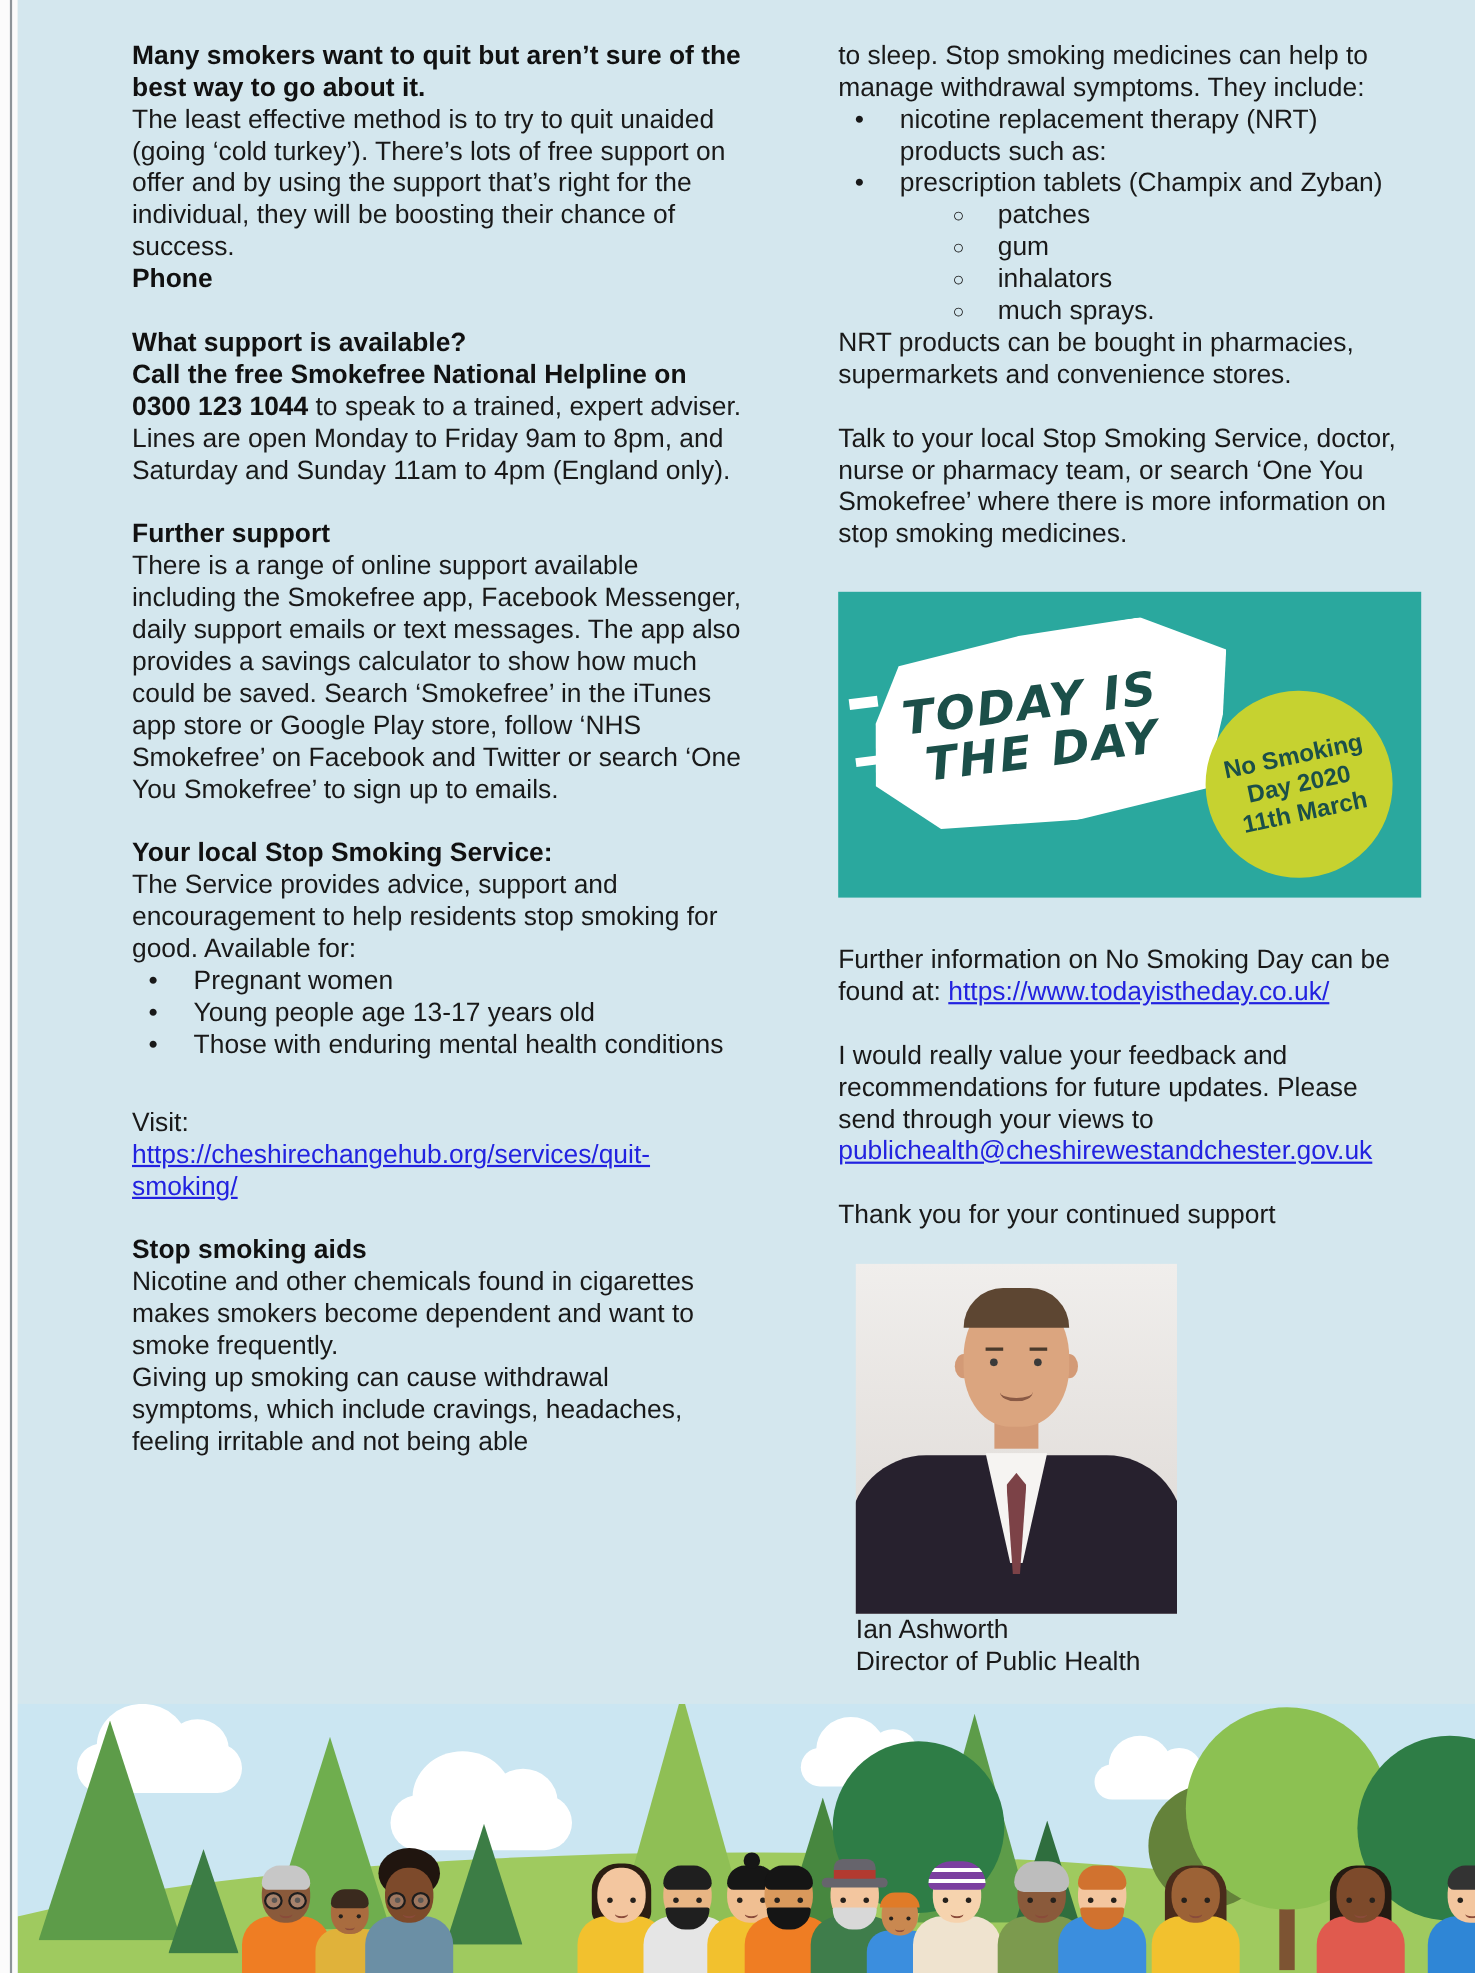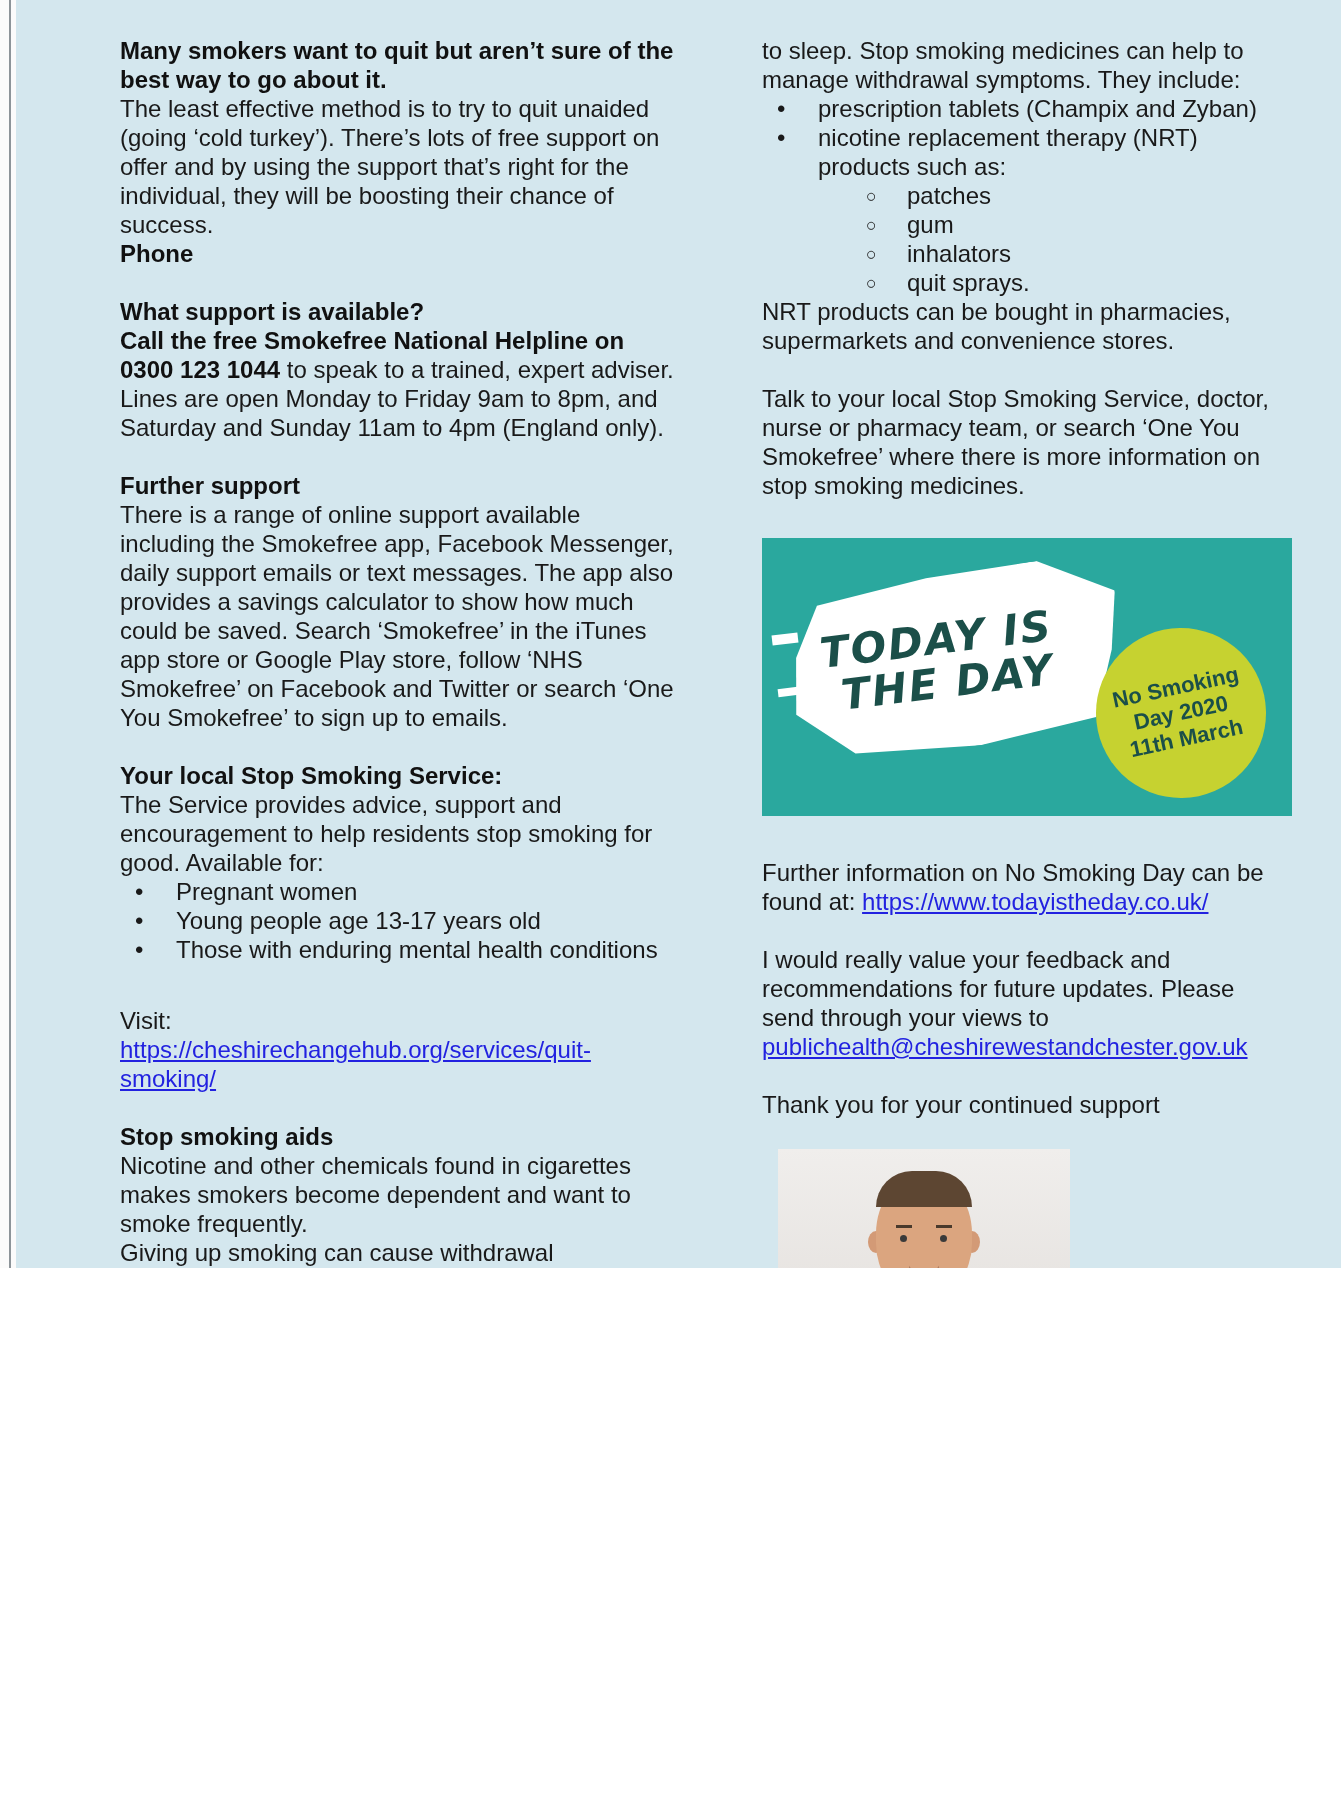--- a/index.html
+++ b/index.html
@@ -1,18 +1,18 @@
 <!DOCTYPE html>
 <html><head>
 <meta charset="utf-8">
 <title>Stop Smoking Newsletter Page</title>
 <style>
   html,body{margin:0;padding:0;}
   .page{
-    position:relative; width:1341px; height:1268px; overflow:hidden;
+    position:relative; width:1341px; height:1794px; overflow:hidden;
     background:#d4e7ee; font-family:"Liberation Sans", sans-serif;
     color:#191919; font-size:24px; line-height:29px;
   }
   .edge-strip{position:absolute;left:0;top:0;width:16px;height:100%;background:#fbfbfb;z-index:20;}
   .edge-line{position:absolute;left:9px;top:0;width:2px;height:100%;background:#8d9499;z-index:21;}
 
   .col{position:absolute;top:36px;}
   .col-left{left:120px;width:554px;}
   .col-right{left:762px;width:530px;}
 
@@ -129,26 +129,26 @@
     <p><a href="#">https://cheshirechangehub.org/services/quit-smoking/</a></p>
 
     <p class="b gap">Stop smoking aids</p>
     <p>Nicotine and other chemicals found in cigarettes makes smokers become dependent and want to smoke frequently.</p>
     <p>Giving up smoking can cause withdrawal symptoms, which include cravings, headaches, feeling irritable and not being able</p>
   </div>
 
   <div class="col col-right">
     <p>to sleep. Stop smoking medicines can help to manage withdrawal symptoms. They include:</p>
     <ul>
+      <li class="dot">nicotine replacement therapy (NRT) products such as:</li>
       <li class="dot">prescription tablets (Champix and Zyban)</li>
-      <li class="dot">nicotine replacement therapy (NRT) products such as:</li>
       <li class="circ">patches</li>
       <li class="circ">gum</li>
       <li class="circ">inhalators</li>
-      <li class="circ">quit sprays.</li>
+      <li class="circ">much sprays.</li>
     </ul>
     <p>NRT products can be bought in pharmacies, supermarkets and convenience stores.</p>
 
     <p class="gap">Talk to your local Stop Smoking Service, doctor, nurse or pharmacy team, or search ‘One You Smokefree’ where there is more information on stop smoking medicines.</p>
 
     <div class="banner">
       <div class="streak"></div>
       <div class="streak2"></div>
       <div class="brush">
         <div class="brush-line">TODAY IS</div>

